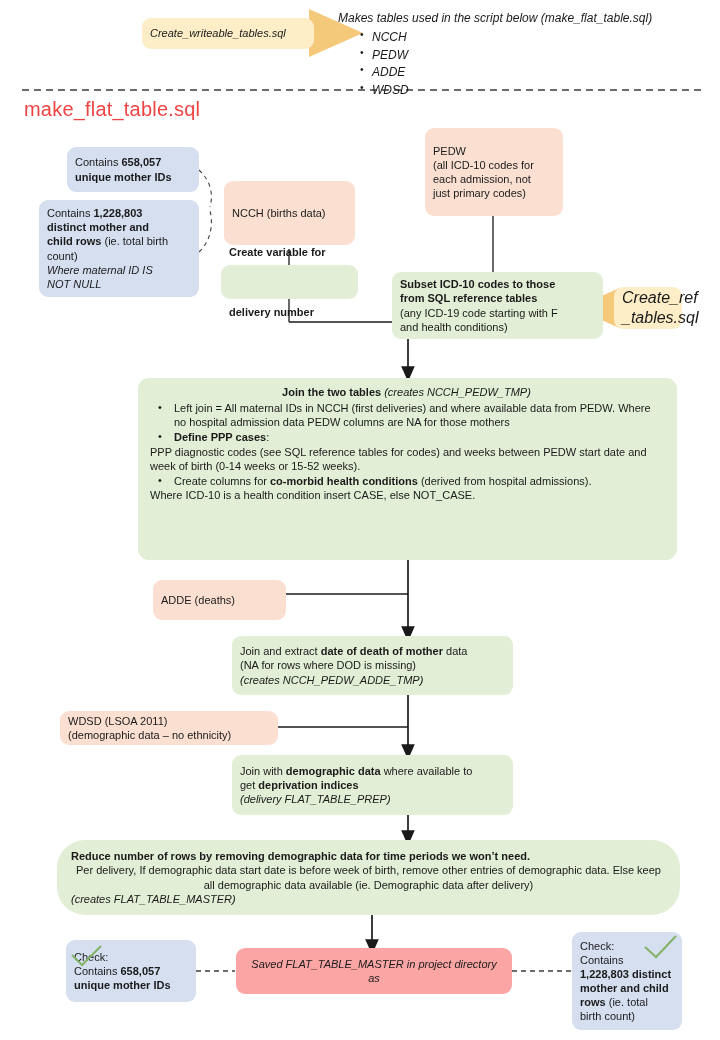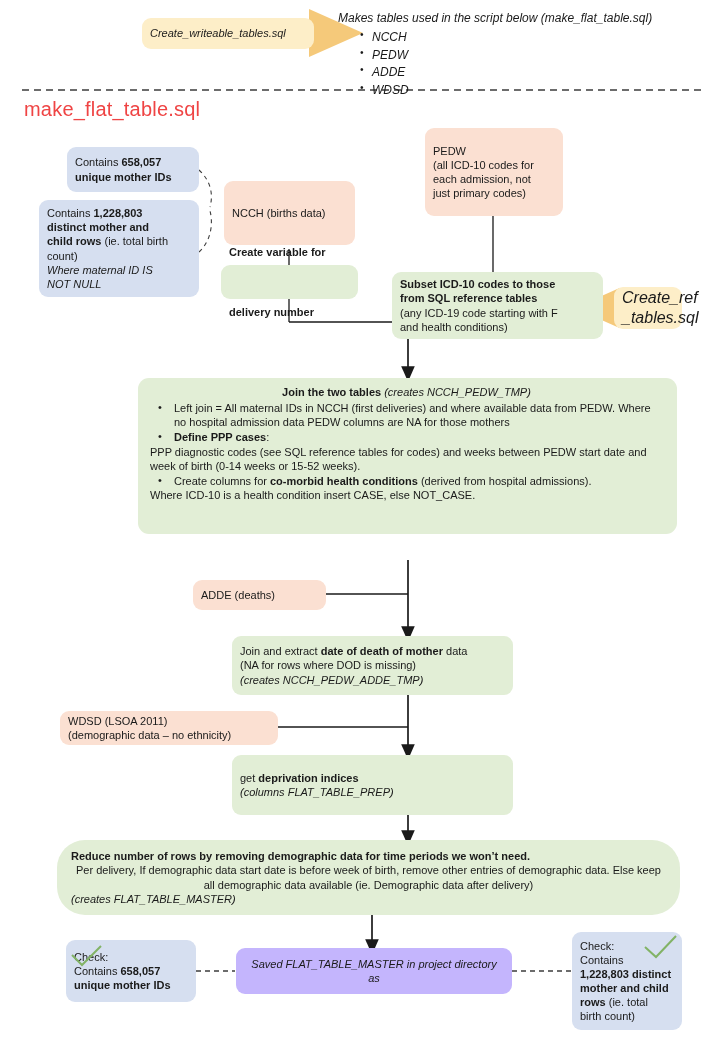--- a/index.html
+++ b/index.html
@@ -22,21 +22,21 @@
     text-align:center;
     border-radius:9px;
     line-height:1.28;
     padding:4px 8px;
     z-index:3;
   }
   .orange{background:#fbe0d2;}
   .green{background:#e2eed6;}
   .blue{background:#d6dff0;}
   .yellow{background:#fdeec8;}
-  .pink{background:#c4b5fd;}
+  .pink{background:#fca5a5;}
   .f11{font-size:11px;}
   .f10{font-size:16px;}
   b{font-weight:bold;}
   i{font-style:italic;}
   .ital{font-style:italic;}
   .title{
     position:absolute;
     font-size:20px;
     letter-spacing:.2px;
     color:#ef4444;
@@ -176,60 +176,63 @@
     <div><b>from SQL reference tables</b></div>
     <div>(any ICD-19 code starting with F</div>
     <div>and health conditions)</div>
   </div>
 
   <div class="box yellow f10 ital" style="left:614px;top:287px;width:68px;height:42px;">
     <div>Create_ref</div>
     <div>_tables.sql</div>
   </div>
 
-  <div class="green" style="position:absolute;left:138px;top:378px;width:539px;height:156px;border-radius:11px;box-sizing:border-box;padding:7px 14px 6px 12px;z-index:3;">
+  <div class="green" style="position:absolute;left:138px;top:378px;width:539px;height:182px;border-radius:11px;box-sizing:border-box;padding:7px 14px 6px 12px;z-index:3;">
     <div class="blk" style="position:static;">
       <div class="hd">
         <b>Join the two tables</b>
         <i>(creates  NCCH_PEDW_TMP)</i>
       </div>
       <ul>
         <li>Left  join = All maternal IDs in NCCH (first deliveries) and where available data from PEDW. Where no hospital admission data PEDW columns are NA for those mothers</li>
         <li><b>Define PPP cases</b><span>:</span></li>
       </ul>
       <div class="plain">PPP diagnostic codes (see SQL reference  tables for codes) and weeks between  PEDW start date and week  of birth (0-14 weeks or 15-52 weeks).</div>
       <ul>
         <li><span>Create columns for </span><b>co-morbid health conditions</b><span> (derived from hospital admissions).</span></li>
       </ul>
       <div class="plain">Where  ICD-10 is a health condition insert CASE, else NOT_CASE.</div>
     </div>
   </div>
 
-  <div class="box orange f11" style="left:153px;top:580px;width:133px;height:30px;margin-left:40px;">
+  <div class="box orange f11" style="left:153px;top:580px;width:133px;height:40px;">
     <span>ADDE (deaths)</span>
   </div>
 
   <div class="box green f11" style="left:232px;top:636px;width:281px;height:59px;">
     <div>
       <span>Join and extract </span><b>date of death of mother</b><span> data</span>
     </div>
     <div>(NA for rows where  DOD is missing)</div>
     <div class="ital">(creates  NCCH_PEDW_ADDE_TMP)</div>
   </div>
 
   <div class="box orange f11" style="left:60px;top:711px;width:218px;height:34px;">
     <div>WDSD (LSOA 2011)</div>
     <div>(demographic data – no ethnicity)</div>
   </div>
 
   <div class="box green f11" style="left:232px;top:755px;width:281px;height:60px;">
     <div>
+      <span>Join with </span><b>demographic data</b><span> where available to</span>
+    </div>
+    <div>
       <span>get </span><b>deprivation indices</b>
     </div>
-    <div class="ital">(columns  FLAT_TABLE_PREP)</div>
+    <div class="ital">(delivery  FLAT_TABLE_PREP)</div>
   </div>
 
   <div class="box green f11" style="left:57px;top:840px;width:623px;height:75px;padding:6px 14px;border-radius:28px;">
     <div><b>Reduce number of rows by removing demographic data for time periods we won’t need.</b></div>
     <div style="max-width:600px;">Per delivery, If demographic data start date  is before week  of birth, remove  other entries of demographic data. Else keep  all demographic data available (ie. Demographic data after delivery)</div>
     <div class="ital">(creates FLAT_TABLE_MASTER)</div>
   </div>
 
   <div class="box blue f11" style="left:66px;top:940px;width:130px;height:62px;">
     <div>Check:</div>

